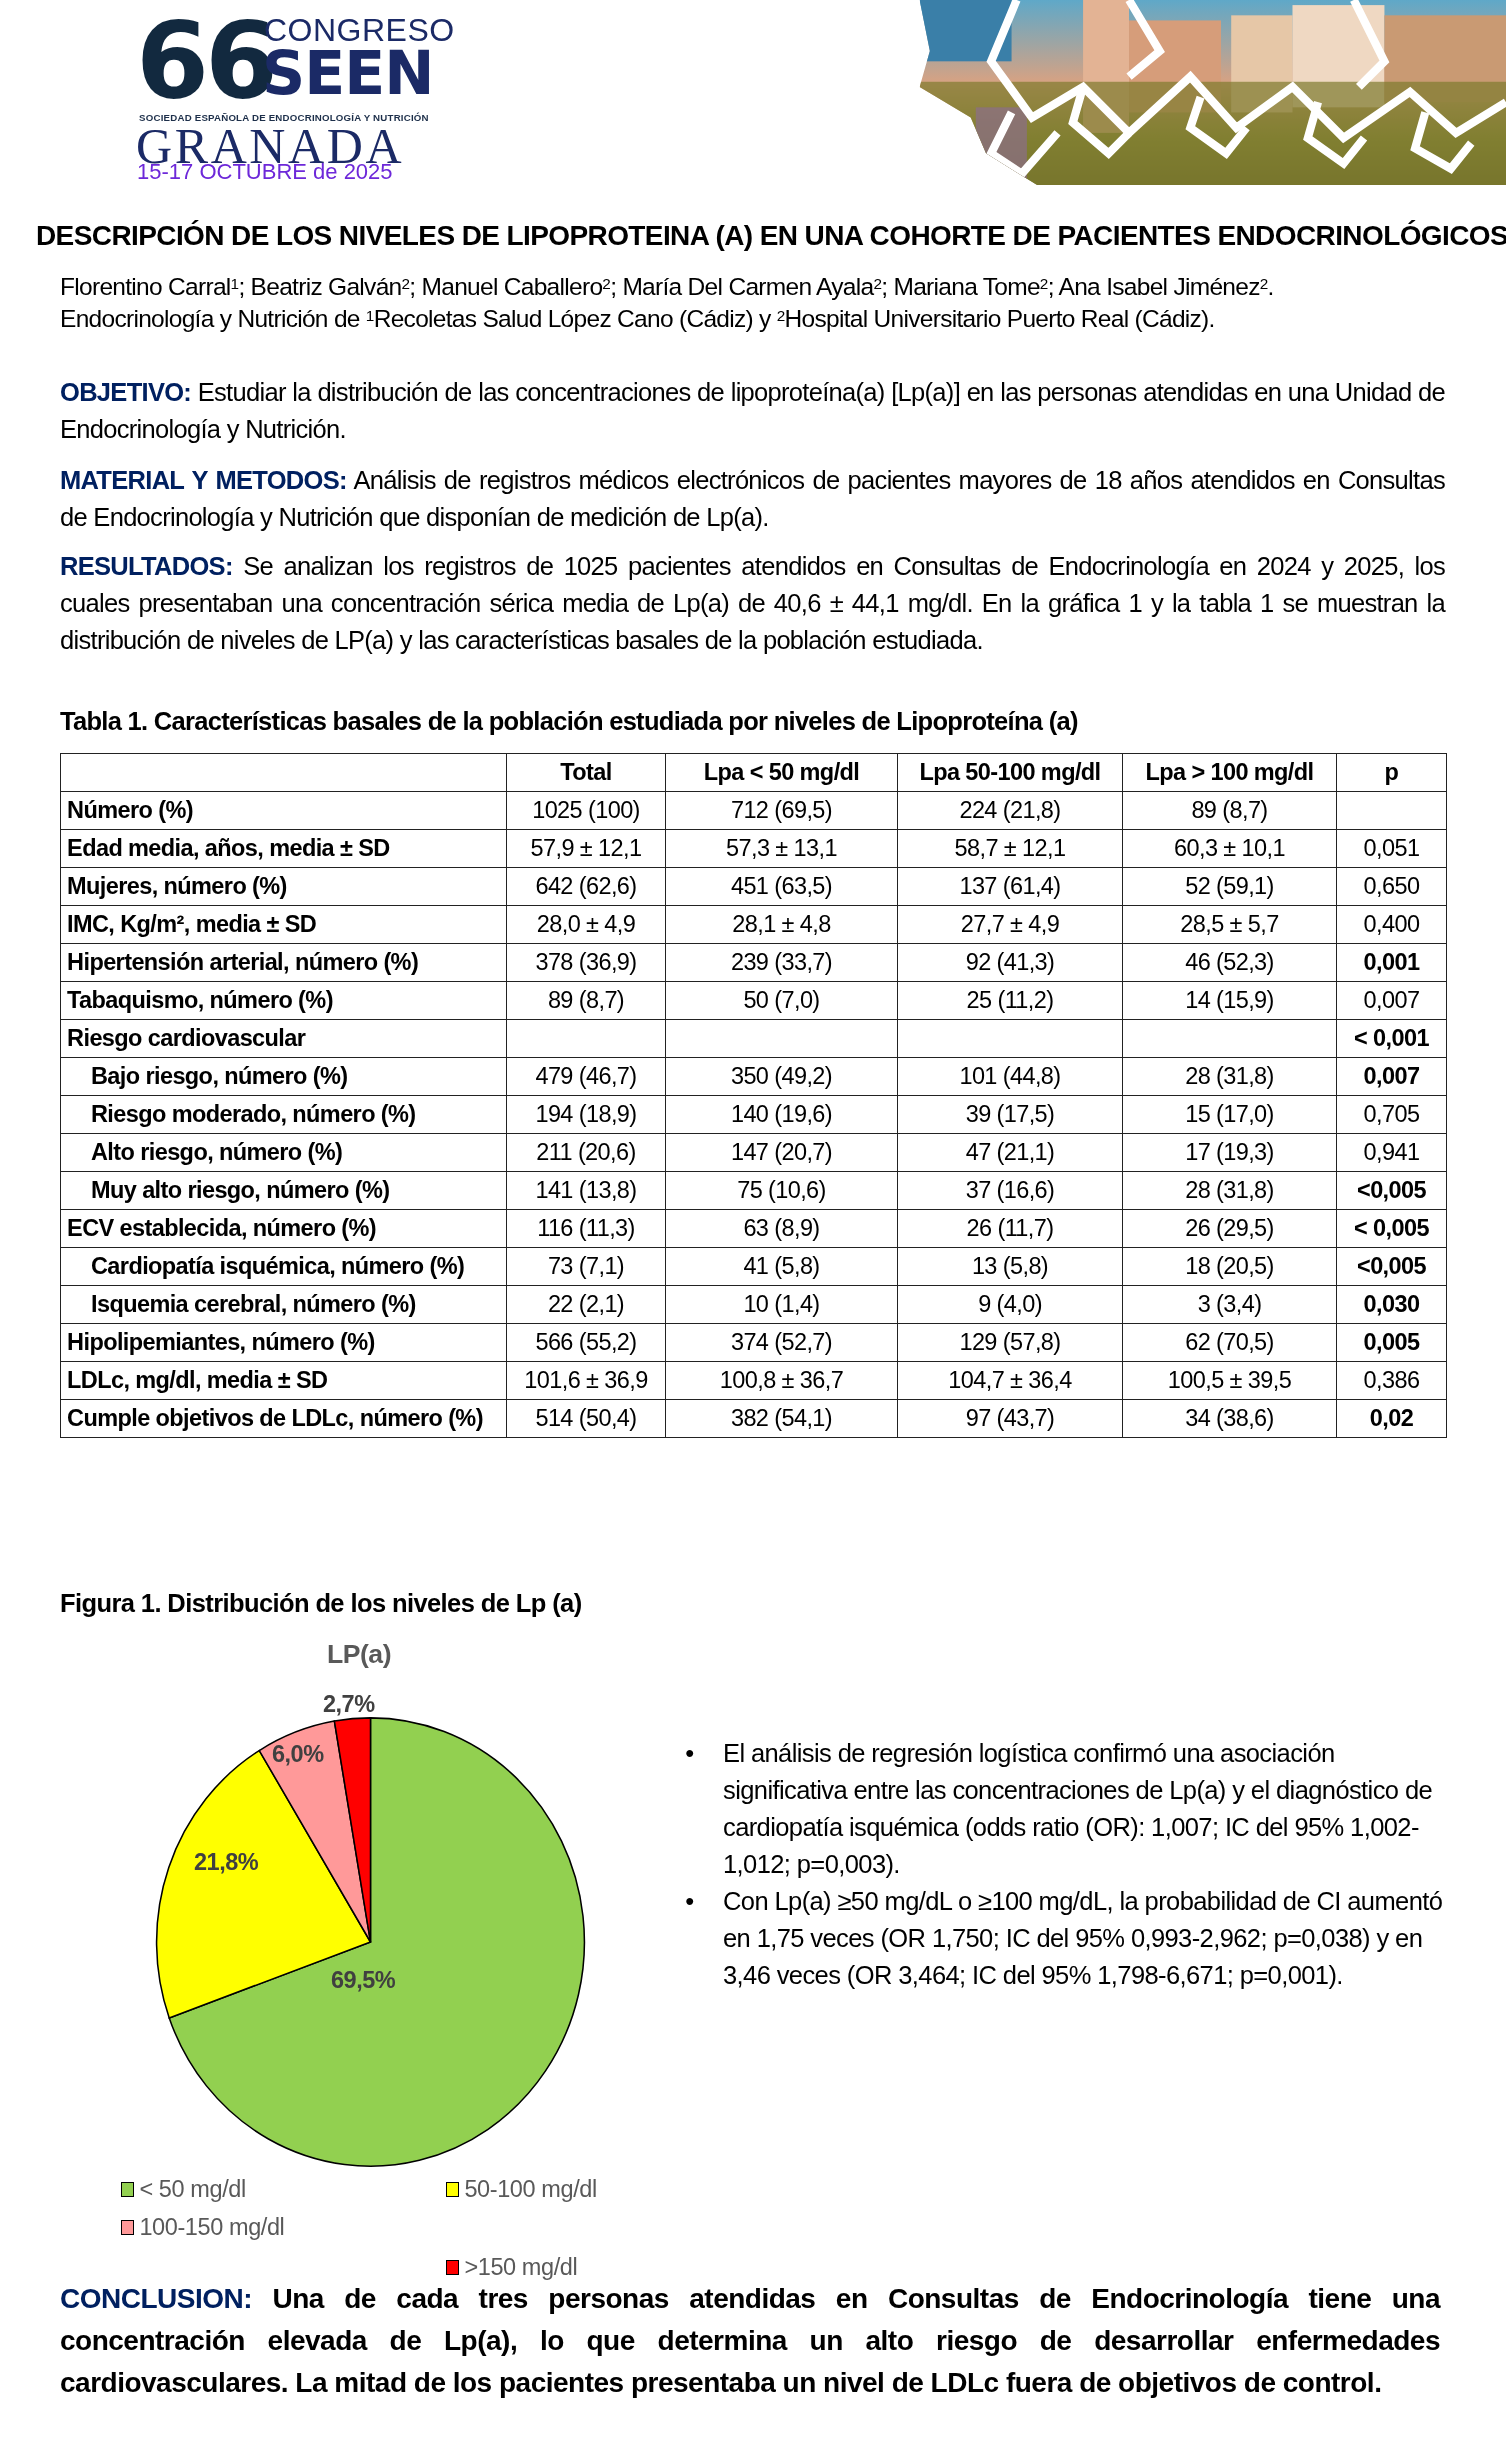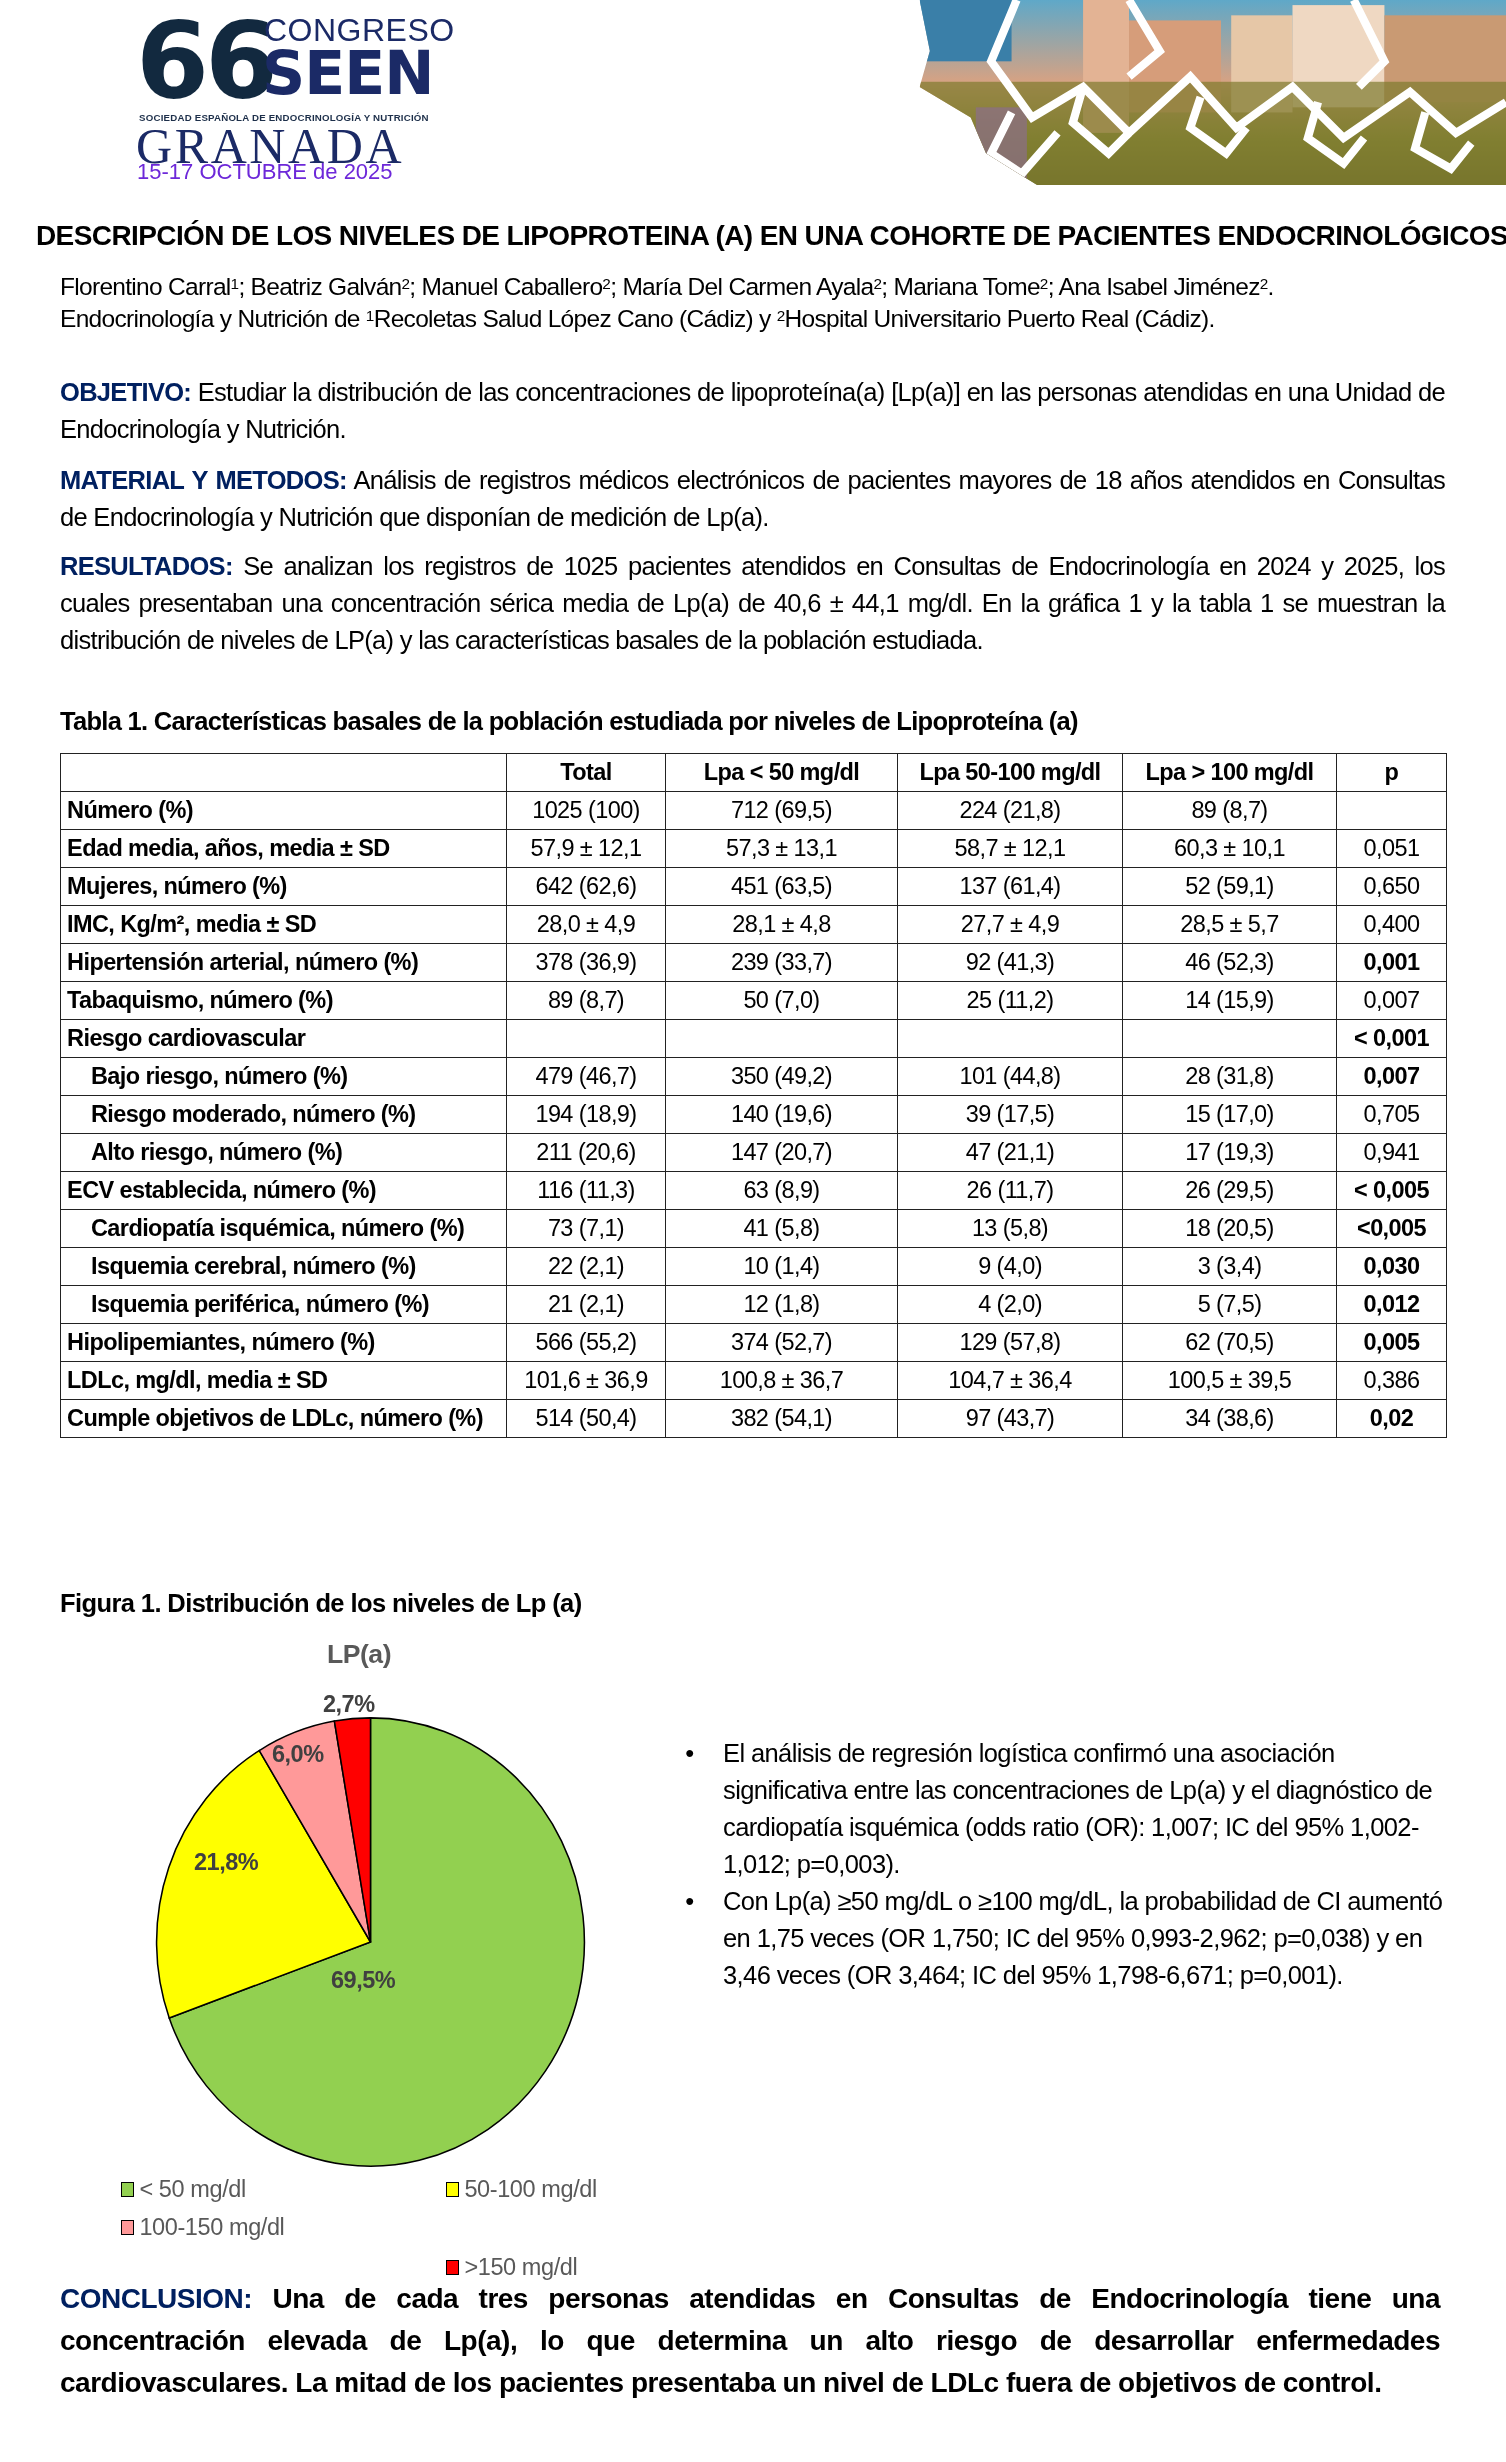--- a/index.html
+++ b/index.html
@@ -223,20 +223,28 @@
       </tr>
       <tr>
         <td class="lab sub">Alto riesgo, número (%)</td>
         <td>211 (20,6)</td>
         <td>147 (20,7)</td>
         <td>47 (21,1)</td>
         <td>17 (19,3)</td>
         <td>0,941</td>
       </tr>
       <tr>
+        <td class="lab sub">Muy alto riesgo, número (%)</td>
+        <td>141 (13,8)</td>
+        <td>75 (10,6)</td>
+        <td>37 (16,6)</td>
+        <td>28 (31,8)</td>
+        <td class="pb">&lt;0,005</td>
+      </tr>
+      <tr>
         <td class="lab">ECV establecida, número (%)</td>
         <td>116 (11,3)</td>
         <td>63 (8,9)</td>
         <td>26 (11,7)</td>
         <td>26 (29,5)</td>
         <td class="pb">&lt; 0,005</td>
       </tr>
       <tr>
         <td class="lab sub">Cardiopatía isquémica, número (%)</td>
         <td>73 (7,1)</td>
@@ -245,28 +253,20 @@
         <td>18 (20,5)</td>
         <td class="pb">&lt;0,005</td>
       </tr>
       <tr>
         <td class="lab sub">Isquemia cerebral, número (%)</td>
         <td>22 (2,1)</td>
         <td>10 (1,4)</td>
         <td>9 (4,0)</td>
         <td>3 (3,4)</td>
         <td class="pb">0,030</td>
-      </tr>
-      <tr>
-        <td class="lab sub">Isquemia periférica, número (%)</td>
-        <td>21 (2,1)</td>
-        <td>12 (1,8)</td>
-        <td>4 (2,0)</td>
-        <td>5 (7,5)</td>
-        <td class="pb">0,012</td>
       </tr>
       <tr>
         <td class="lab">Hipolipemiantes, número (%)</td>
         <td>566 (55,2)</td>
         <td>374 (52,7)</td>
         <td>129 (57,8)</td>
         <td>62 (70,5)</td>
         <td class="pb">0,005</td>
       </tr>
       <tr>

